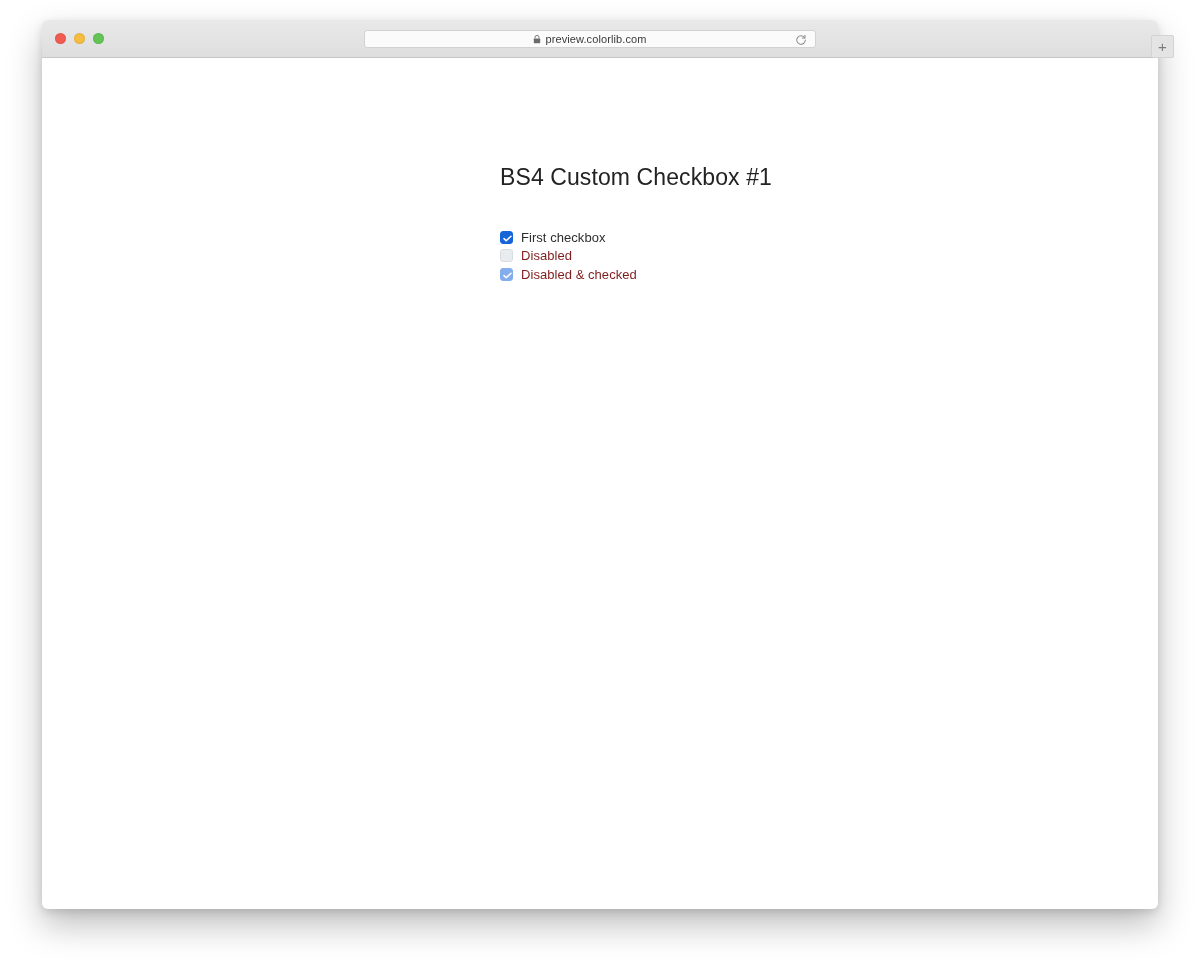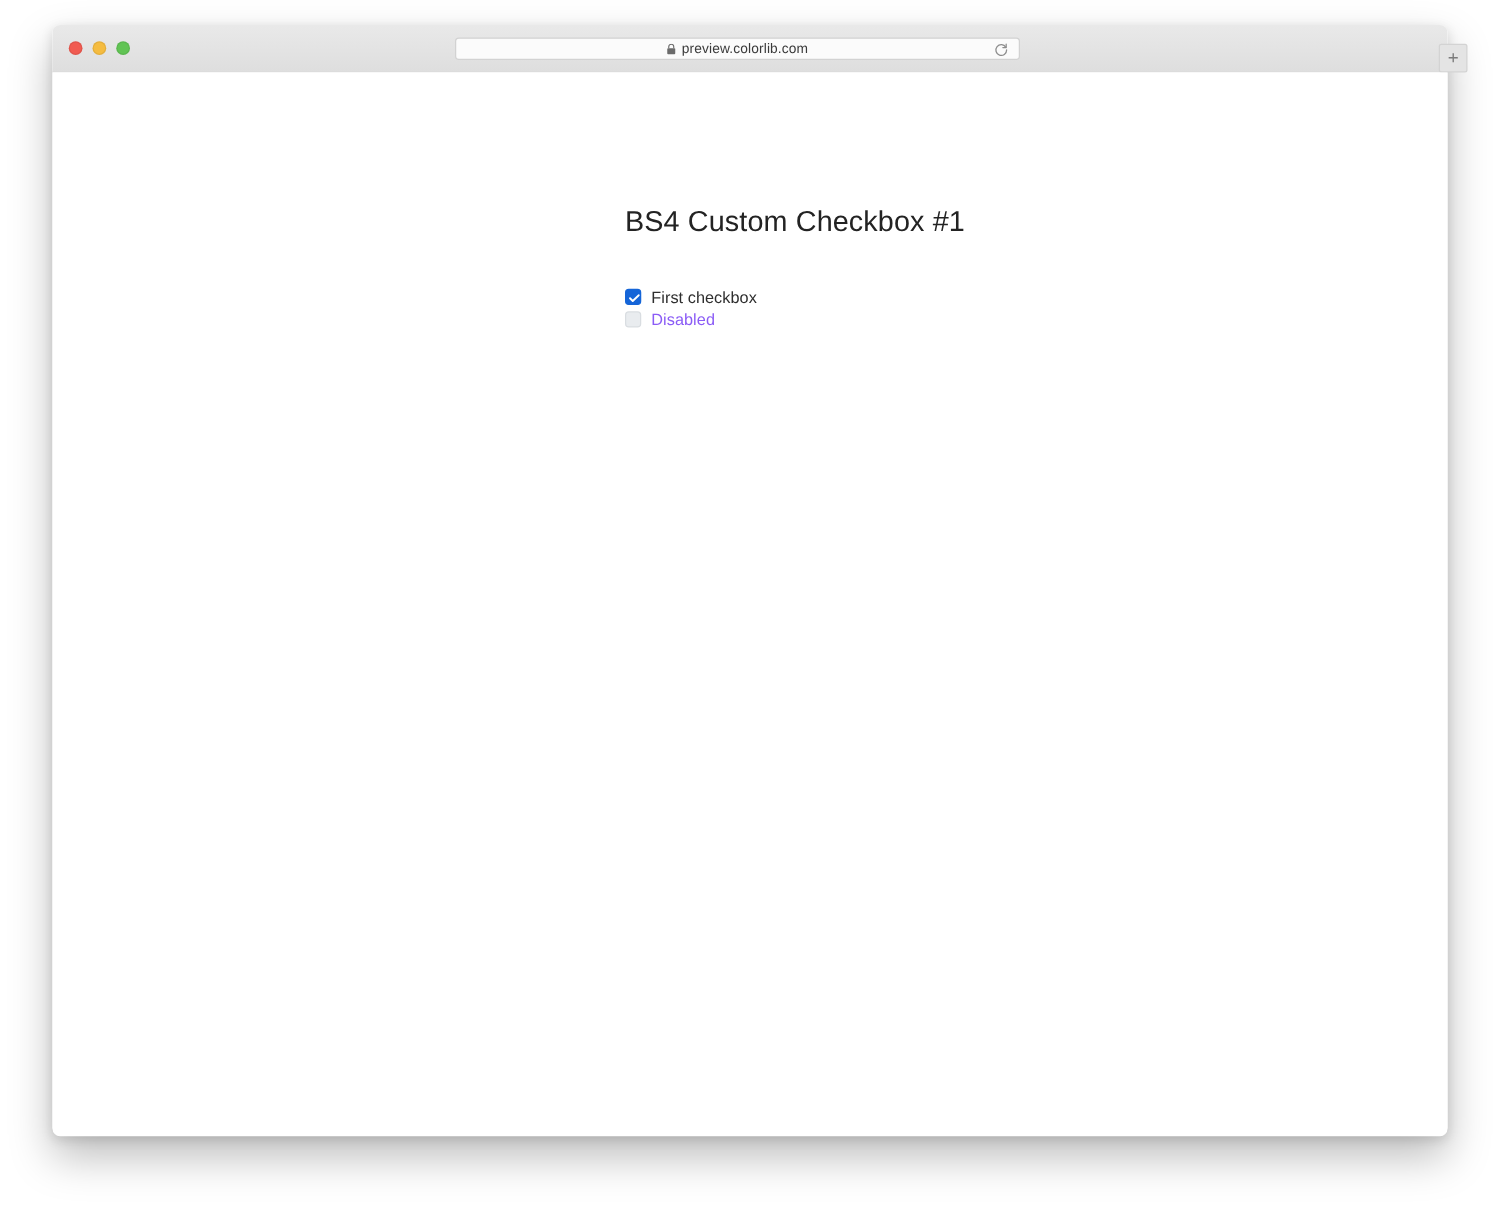--- a/index.html
+++ b/index.html
@@ -177,21 +177,21 @@
     line-height: 0;
   }
 
   .cb-label {
     font-size: 13px;
     color: #2e2e2e;
     white-space: nowrap;
     letter-spacing: 0.05px;
   }
   .cb-label.muted {
-    color: #8b5cf6;
+    color: #7f1d1d;
   }
 </style>
 </head>
 <body>
 
 <div class="browser-window">
 
   <div class="titlebar">
 
     <div class="traffic-lights">
@@ -241,18 +241,28 @@
           </span>
           <span class="cb-label">First checkbox</span>
         </div>
 
 
         <div class="checkbox-row">
           <span class="cbox disabled-unchecked"></span>
           <span class="cb-label muted">Disabled</span>
         </div>
 
+        <div class="checkbox-row">
+          <span class="cbox disabled-checked">
+            <span class="tick">
+              <svg width="13" height="13" viewBox="0 0 13 13">
+                <path d="M3 6.6L5.2 8.8 10 4.2" fill="none" stroke="#ffffff" stroke-width="1.5" stroke-linecap="round" stroke-linejoin="round"></path>
+              </svg>
+            </span>
+          </span>
+          <span class="cb-label muted">Disabled &amp; checked</span>
+        </div>
 
       </div>
     </div>
   </div>
 
 </div>
 
 </body></html>

